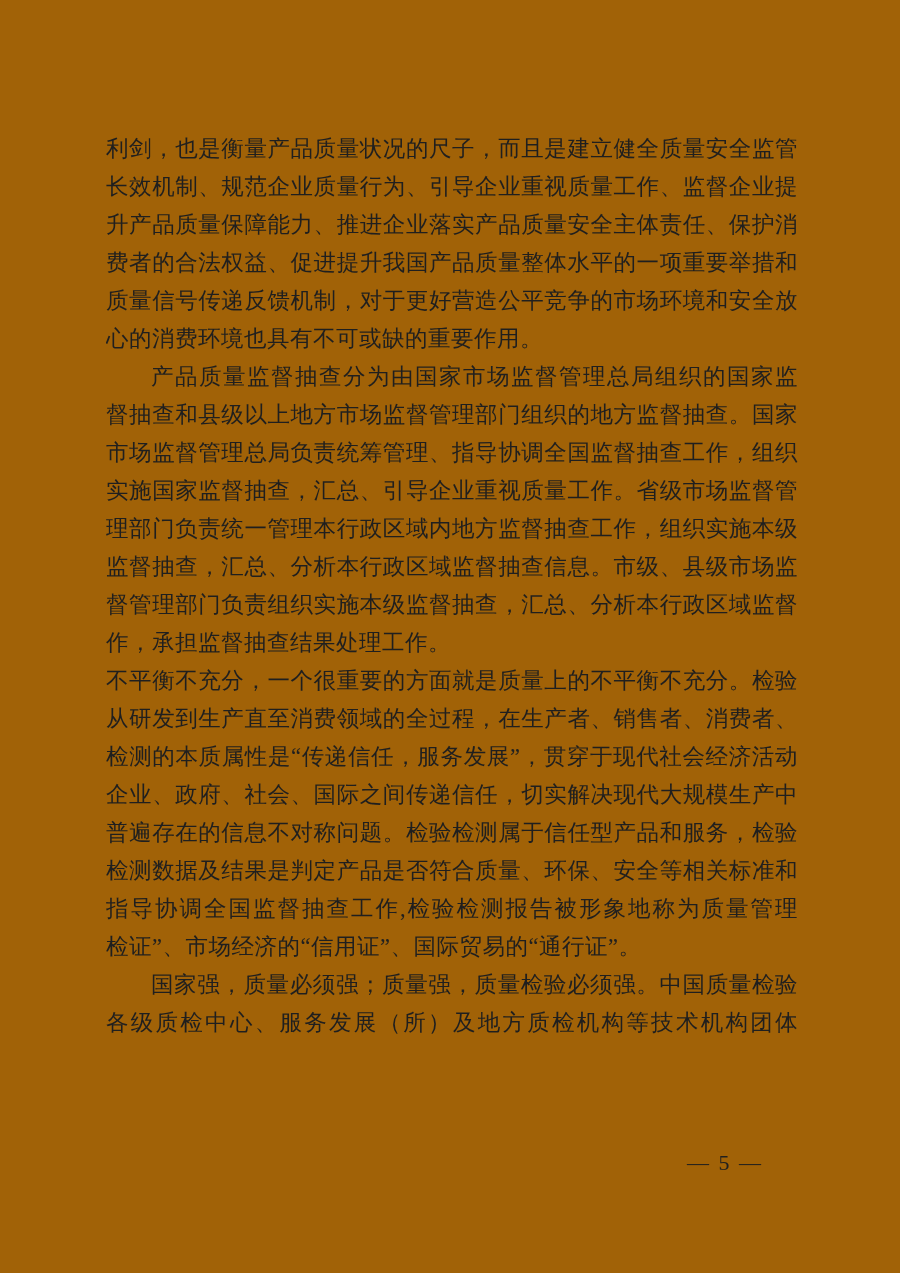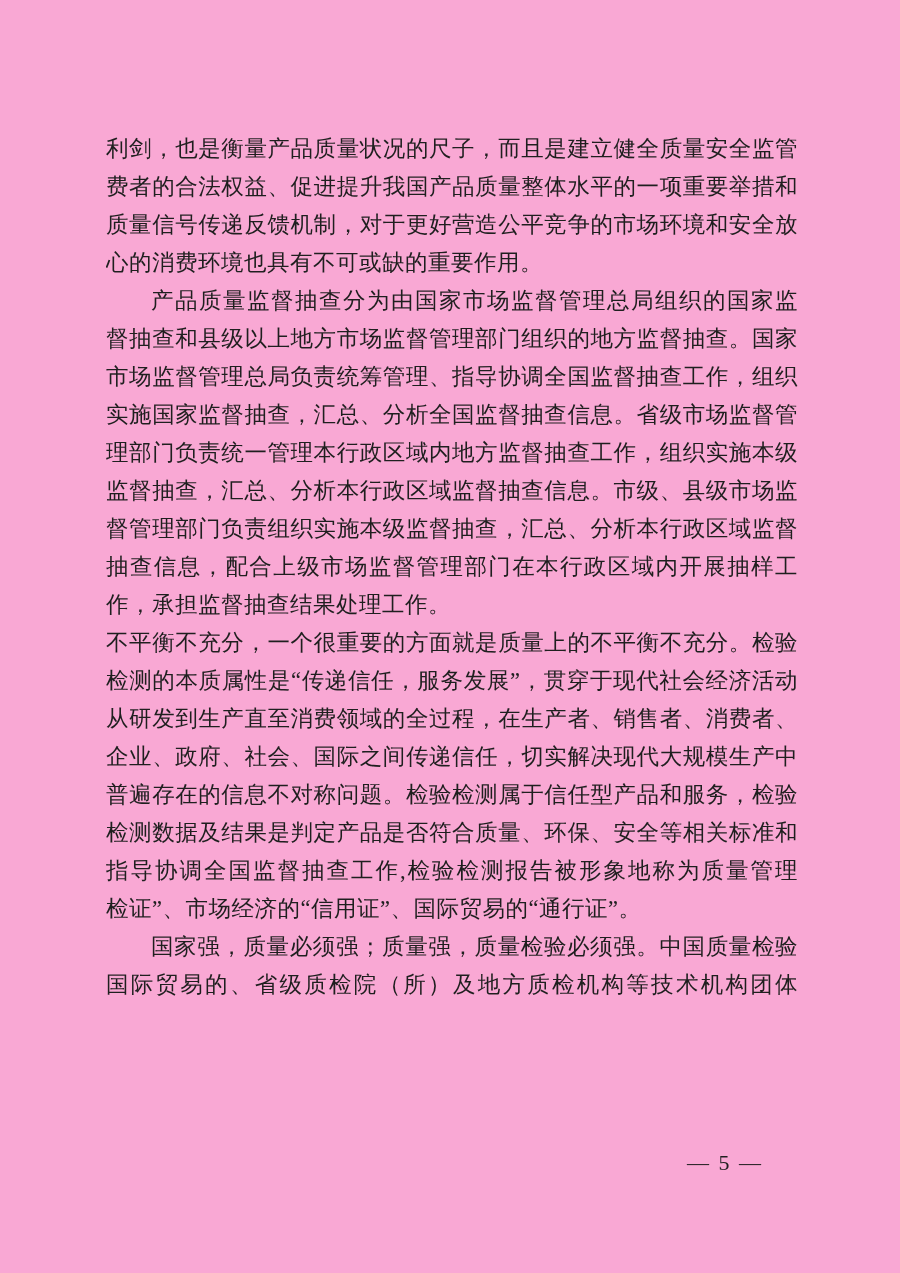--- a/index.html
+++ b/index.html
@@ -4,21 +4,21 @@
 <style>
   html, body {
     margin: 0;
     padding: 0;
     background: #ffffff;
   }
   .page {
     position: relative;
     width: 900px;
     height: 1273px;
-    background: #f9a8d4;
+    background: #a16207;
     overflow: hidden;
     font-family: "Liberation Serif", "DejaVu Serif", serif;
     color: #1f1f1f;
   }
   .text-block {
     position: absolute;
     left: 106px;
     top: 130px;
     width: 692px;
     font-size: 22.5px;
@@ -57,50 +57,51 @@
 </style>
 </head>
 <body>
 
 <div class="page">
 
   <div class="text-block">
 
     <div class="para">
       <div class="line">利剑，也是衡量产品质量状况的尺子，而且是建立健全质量安全监管</div>
+      <div class="line">长效机制、规范企业质量行为、引导企业重视质量工作、监督企业提</div>
+      <div class="line">升产品质量保障能力、推进企业落实产品质量安全主体责任、保护消</div>
       <div class="line">费者的合法权益、促进提升我国产品质量整体水平的一项重要举措和</div>
       <div class="line">质量信号传递反馈机制，对于更好营造公平竞争的市场环境和安全放</div>
       <div class="line short">心的消费环境也具有不可或缺的重要作用。</div>
     </div>
 
     <div class="para">
       <div class="line first">产品质量监督抽查分为由国家市场监督管理总局组织的国家监</div>
       <div class="line">督抽查和县级以上地方市场监督管理部门组织的地方监督抽查。国家</div>
       <div class="line">市场监督管理总局负责统筹管理、指导协调全国监督抽查工作，组织</div>
-      <div class="line">实施国家监督抽查，汇总、分析全国监督抽查信息。省级市场监督管</div>
+      <div class="line">实施国家监督抽查，汇总、引导企业重视质量工作。省级市场监督管</div>
       <div class="line">理部门负责统一管理本行政区域内地方监督抽查工作，组织实施本级</div>
       <div class="line">监督抽查，汇总、分析本行政区域监督抽查信息。市级、县级市场监</div>
       <div class="line">督管理部门负责组织实施本级监督抽查，汇总、分析本行政区域监督</div>
-      <div class="line">抽查信息，配合上级市场监督管理部门在本行政区域内开展抽样工</div>
       <div class="line short">作，承担监督抽查结果处理工作。</div>
     </div>
 
     <div class="para">
       <div class="line">不平衡不充分，一个很重要的方面就是质量上的不平衡不充分。检验</div>
+      <div class="line">从研发到生产直至消费领域的全过程，在生产者、销售者、消费者、</div>
       <div class="line">检测的本质属性是“传递信任，服务发展”，贯穿于现代社会经济活动</div>
-      <div class="line">从研发到生产直至消费领域的全过程，在生产者、销售者、消费者、</div>
       <div class="line">企业、政府、社会、国际之间传递信任，切实解决现代大规模生产中</div>
       <div class="line">普遍存在的信息不对称问题。检验检测属于信任型产品和服务，检验</div>
       <div class="line">检测数据及结果是判定产品是否符合质量、环保、安全等相关标准和</div>
       <div class="line">指导协调全国监督抽查工作,检验检测报告被形象地称为质量管理的“体</div>
       <div class="line short">检证”、市场经济的“信用证”、国际贸易的“通行证”。</div>
     </div>
 
     <div class="para">
       <div class="line first">国家强，质量必须强；质量强，质量检验必须强。中国质量检验</div>
-      <div class="line">国际贸易的、省级质检院（所）及地方质检机构等技术机构团体</div>
+      <div class="line">各级质检中心、服务发展（所）及地方质检机构等技术机构团体</div>
     </div>
 
   </div>
 
   <div class="page-number">— 5 —</div>
 
 </div>
 
 </body></html>

